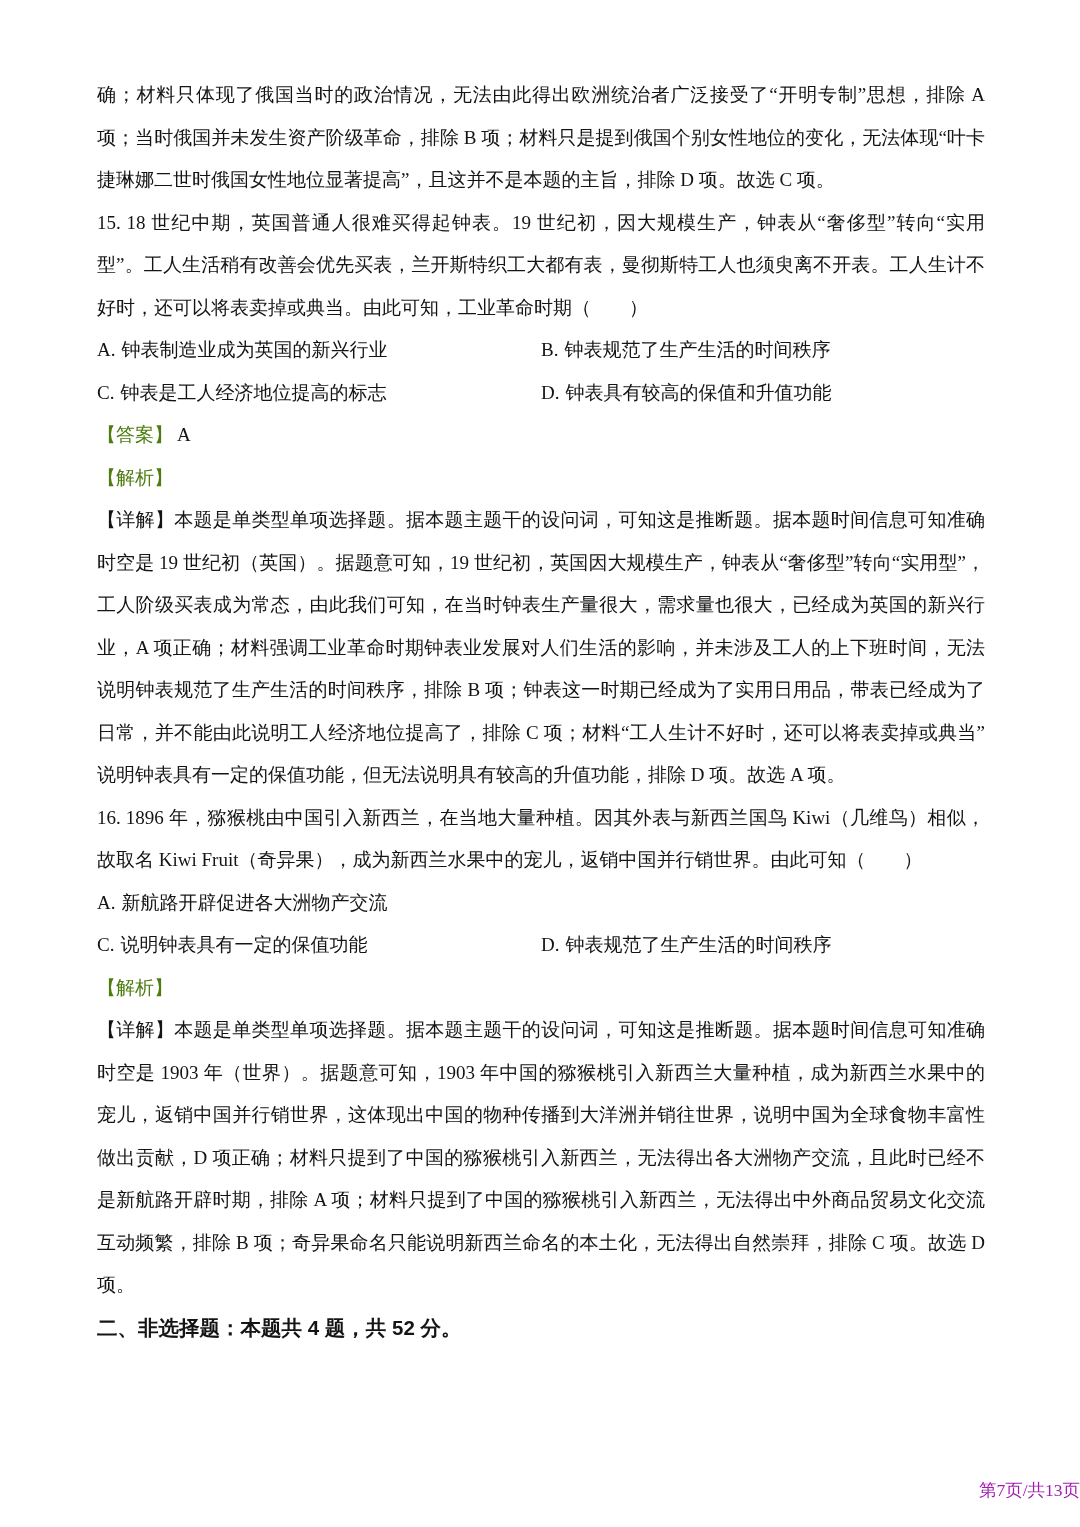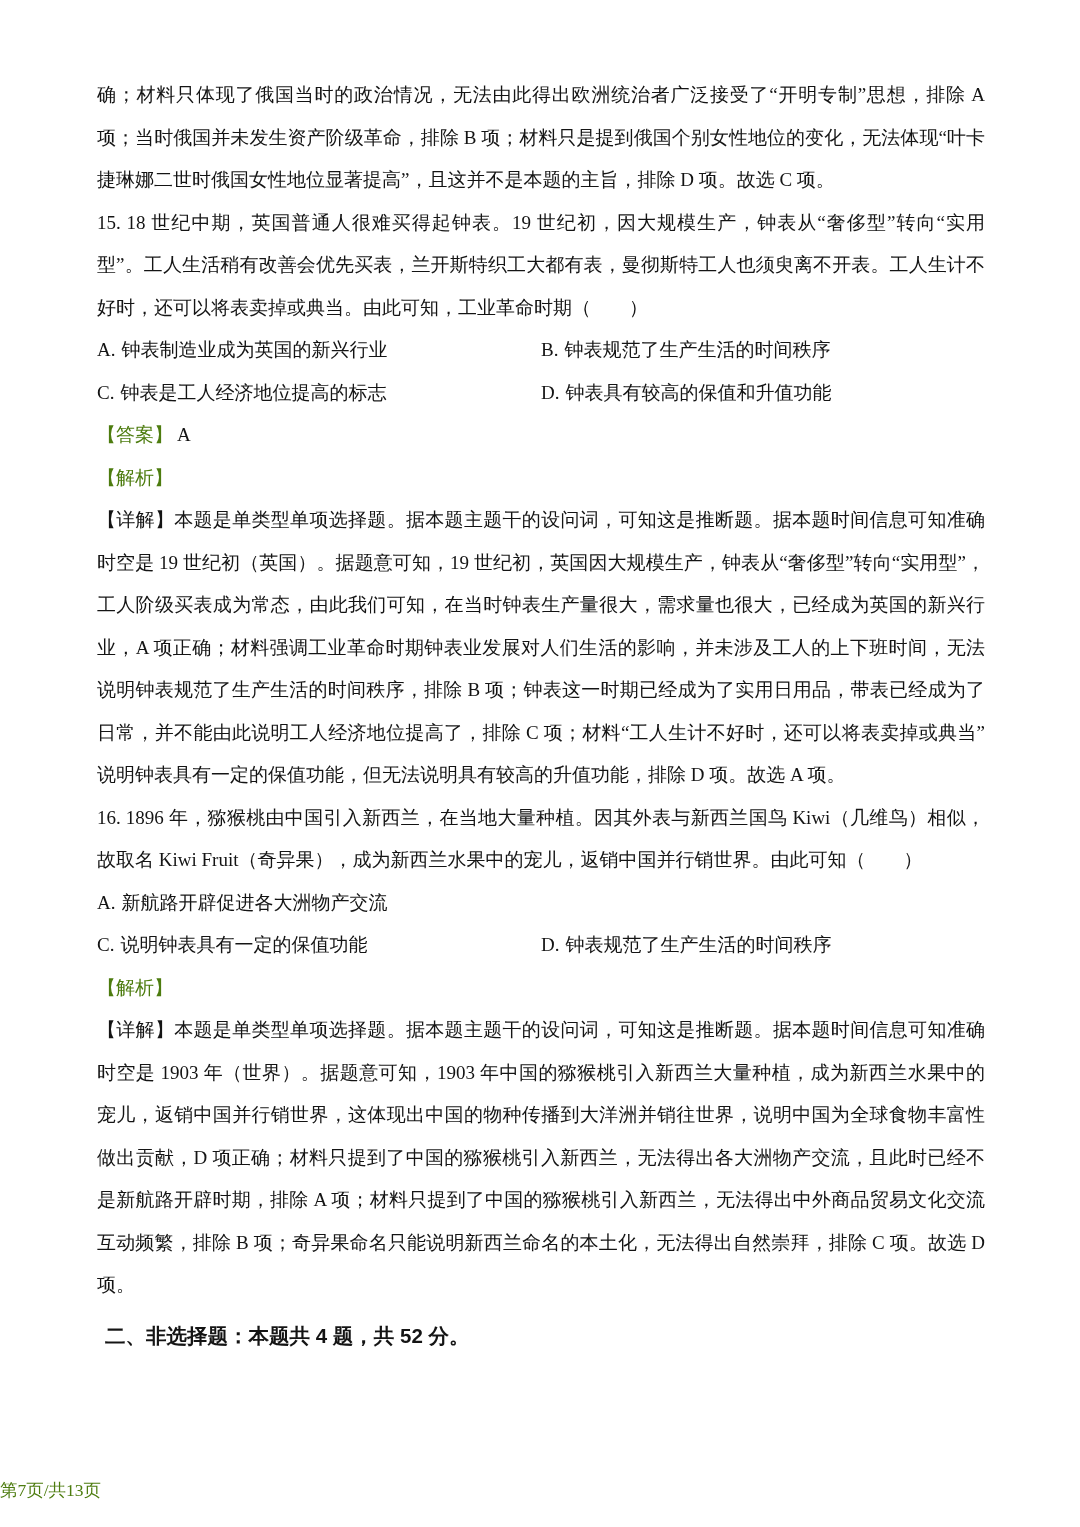--- a/index.html
+++ b/index.html
@@ -16,27 +16,27 @@
     margin:0;font-size:19px;line-height:42.5px;
     text-align:justify;text-justify:inter-ideograph;
     word-break:break-all;
   }
   .opt-row{display:flex;font-size:19px;line-height:42.5px;}
   .opt-cell{width:50%;white-space:nowrap;overflow:hidden;}
   .opt-label{margin-right:6px;}
   .tag-blue{color:#4d7c0f;}
   .answer-letter{margin-left:4px;}
   .section-heading{
-    margin:8px;font-size:20.5px;line-height:42.5px;font-weight:bold;
+    margin:0;font-size:20.5px;line-height:42.5px;font-weight:bold;
     font-family:"Liberation Sans","DejaVu Sans",sans-serif;
     text-align:left;
   }
   .footer{
     position:absolute;left:0;bottom:25px;width:100%;
-    text-align:left;font-size:17.5px;color:#4d7c0f;
+    text-align:right;font-size:17.5px;color:#a21caf;
   }
 </style>
 </head>
 <body>
 
 <div class="page">
 
   <p class="para">确；材料只体现了俄国当时的政治情况，无法由此得出欧洲统治者广泛接受了“开明专制”思想，排除 A 项；当时俄国并未发生资产阶级革命，排除 B 项；材料只是提到俄国个别女性地位的变化，无法体现“叶卡捷琳娜二世时俄国女性地位显著提高”，且这并不是本题的主旨，排除 D 项。故选 C 项。</p>
 
   <p class="para">15. 18 世纪中期，英国普通人很难买得起钟表。19 世纪初，因大规模生产，钟表从“奢侈型”转向“实用型”。工人生活稍有改善会优先买表，兰开斯特织工大都有表，曼彻斯特工人也须臾离不开表。工人生计不好时，还可以将表卖掉或典当。由此可知，工业革命时期（　　）</p>

